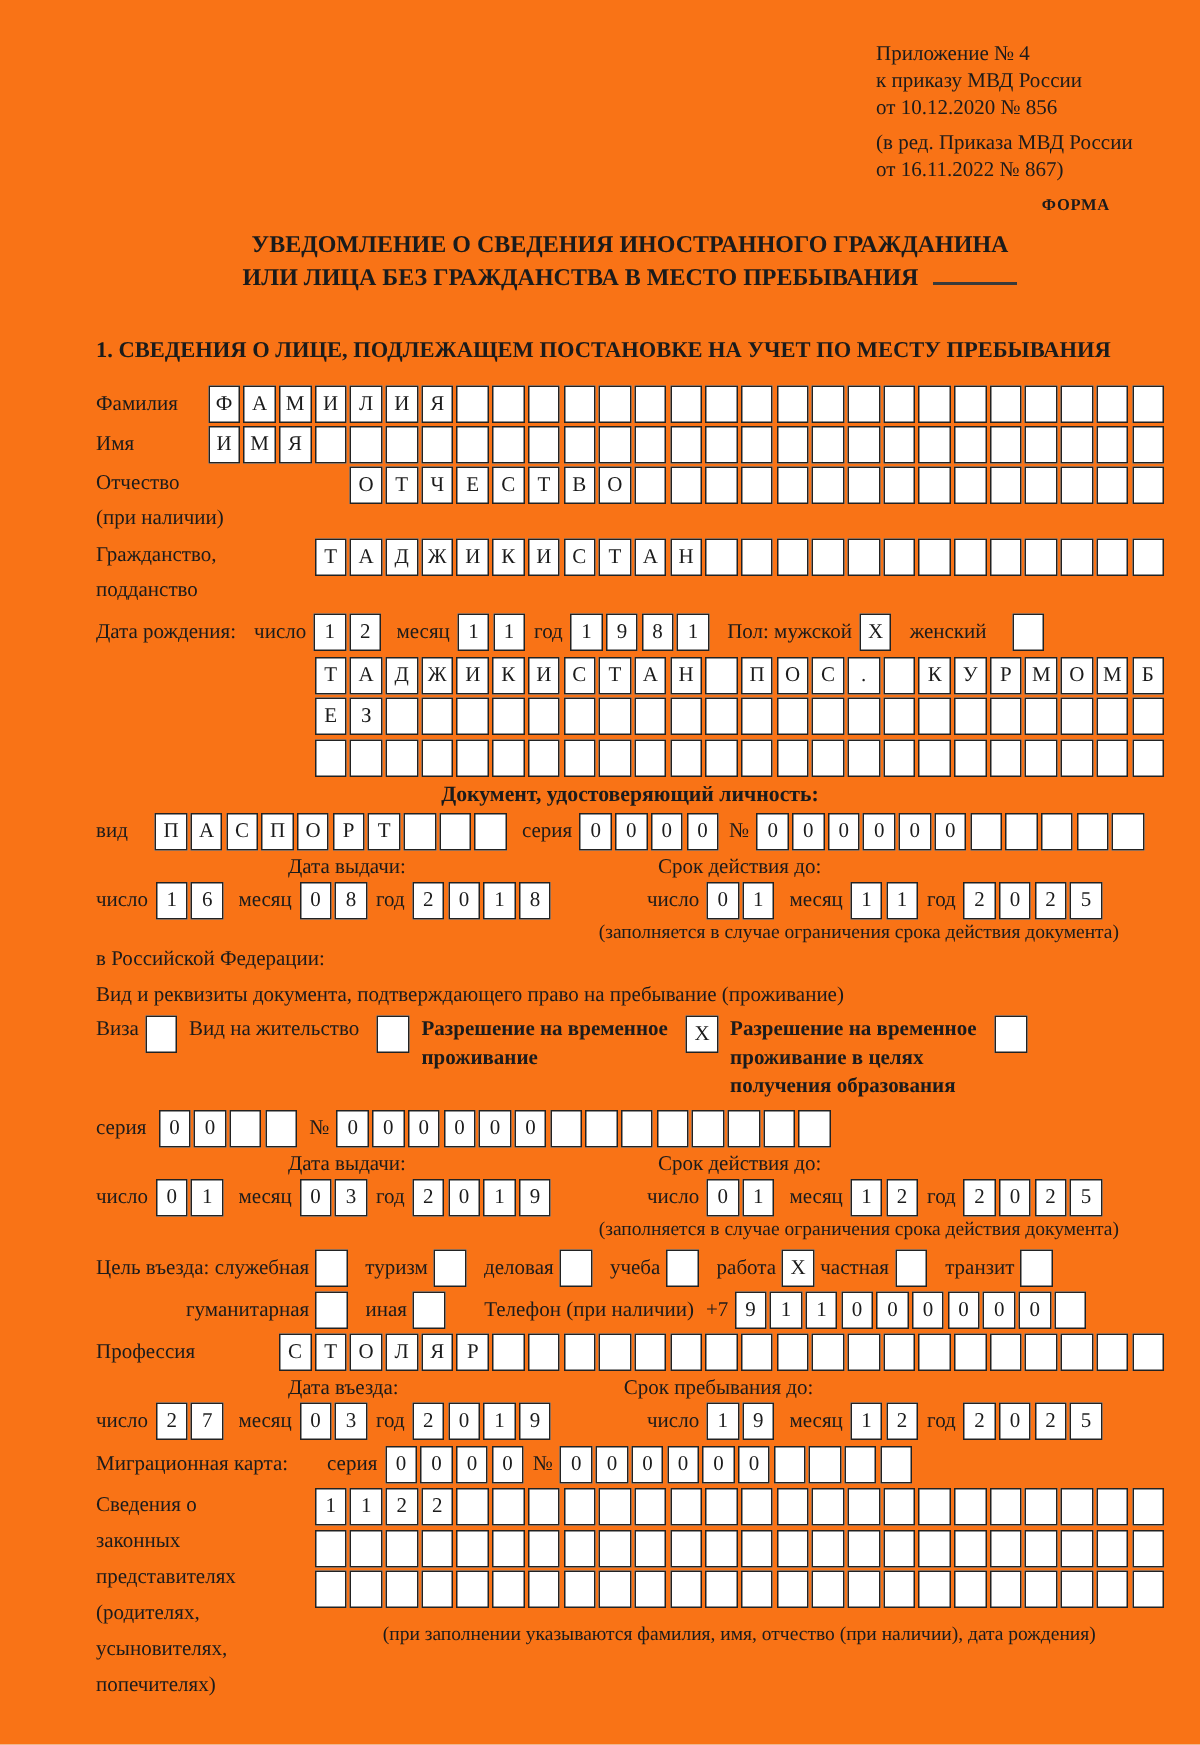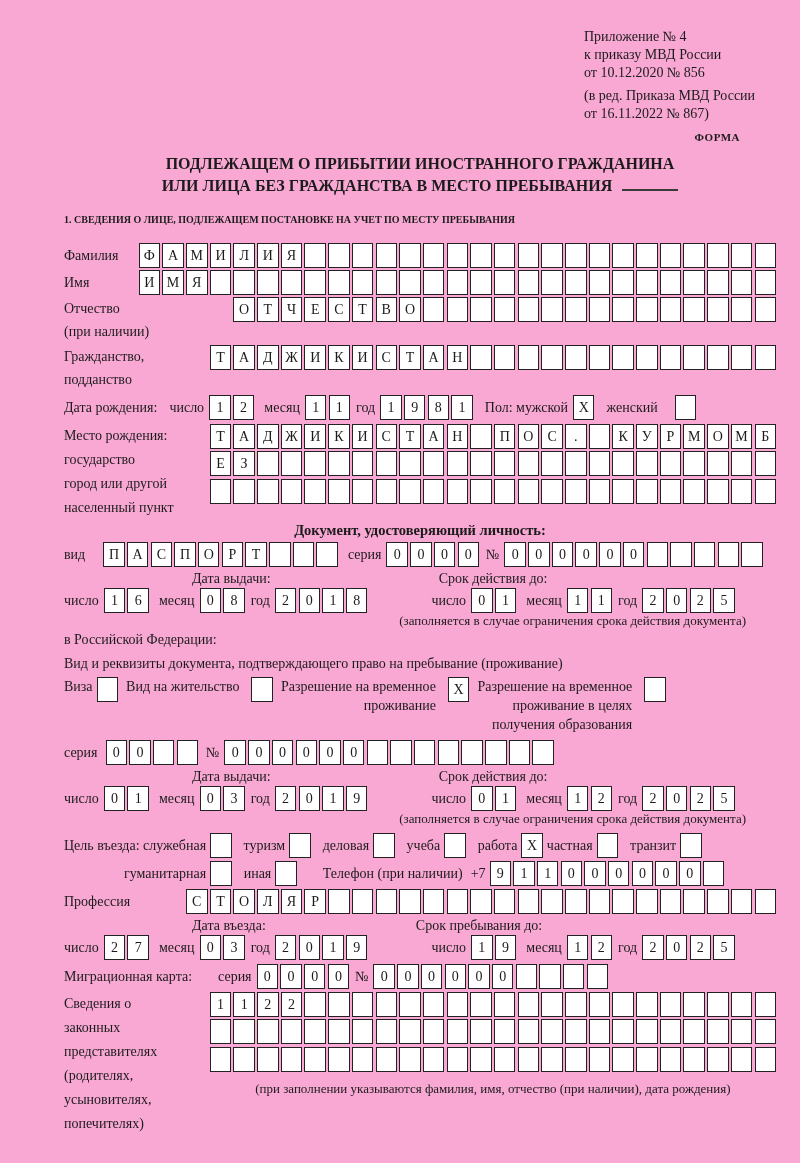--- a/index.html
+++ b/index.html
@@ -1,28 +1,28 @@
 <!DOCTYPE html>
 <html><head>
 <meta charset="utf-8">
 <style>
   * { margin:0; padding:0; box-sizing:border-box; }
   html,body { background:#e9e9e9; }
   body { width:800px; font-family:"Liberation Serif","DejaVu Serif",serif; color:#1b1b1b; }
-  .page { width:800px; height:1163px; background:#f9a8d4; padding:28px 24px 0 64px; overflow:hidden; }
+  .page { width:800px; height:1163px; background:#f97316; padding:28px 24px 0 64px; overflow:hidden; }
 
   
   .ref { margin-left:auto; width:192px; font-size:14px; line-height:18px; }
   .ref .amend { margin-top:5px; }
   .forma { text-align:right; font-weight:bold; font-size:11px; margin:8px 36px 0 0; letter-spacing:.5px; }
 
   
   .title { margin-top:10px; text-align:center; font-weight:bold; font-size:16px; line-height:22px; }
   .title .blank { display:inline-block; width:56px; border-bottom:2.2px solid #3a3a3a; margin-left:10px; height:14px; }
-  .sec1 { margin-top:14px; font-weight:bold; font-size:10px; line-height:18px; }
+  .sec1 { margin-top:28px; font-weight:bold; font-size:15px; line-height:18px; }
 
   
   .row { display:flex; align-items:center; font-size:14px; }
   .row.top { align-items:flex-start; }
   .cells { display:flex; gap:2.2px; }
   .cell { flex:none; width:21.5px; height:25px; border:1.7px solid #222; background:#fff;
           display:flex; align-items:center; justify-content:center; font-size:14px; line-height:1; }
   .push { margin-left:auto; }
   .lblcol { line-height:23px; font-size:14px; }
   .lblcol.wide { line-height:24px; }
@@ -41,21 +41,21 @@
   .dh .b { margin-left:168px; }
   .dh.entry .b { margin-left:150px; }
   .grp { width:64px; flex:none; }
 
   .note { margin-top:0; text-align:right; font-size:13px; line-height:16px; padding-right:30px; }
 
   .plain { margin-top:6px; font-size:14px; line-height:18px; }
   .plain.second { margin-top:2px; }
 
   .permits { display:flex; align-items:flex-start; margin-top:4px; font-size:14px; line-height:19px; }
-  .pmulti { text-align:right; }
+  .pmulti { text-align:left;font-weight:bold; }
   .permits .cells { margin-top:0; }
 
   .ind2 { margin-left:60px; }
 
   .gnote { margin-top:9px; text-align:center; font-size:13px; line-height:16px; }
 </style>
 </head>
 <body>
 
 <div class="page">
@@ -66,21 +66,21 @@
     <div>от 10.12.2020 № 856</div>
     <div class="amend">
       <div>(в ред. Приказа МВД России</div>
       <div>от 16.11.2022 № 867)</div>
     </div>
   </div>
 
   <div class="forma">ФОРМА</div>
 
   <div class="title">
-    <div>ПОДЛЕЖАЩЕМ О ПРИБЫТИИ ИНОСТРАННОГО ГРАЖДАНИНА</div>
+    <div>УВЕДОМЛЕНИЕ О СВЕДЕНИЯ ИНОСТРАННОГО ГРАЖДАНИНА</div>
     <div>
       <span>ИЛИ ЛИЦА БЕЗ ГРАЖДАНСТВА В МЕСТО ПРЕБЫВАНИЯ</span><span class="blank"></span>
     </div>
   </div>
 
   <div class="sec1">1. СВЕДЕНИЯ О ЛИЦЕ, ПОДЛЕЖАЩЕМ ПОСТАНОВКЕ НА УЧЕТ ПО МЕСТУ ПРЕБЫВАНИЯ</div>
 
   <div class="row mt14">
     <span>Фамилия</span>
     <span class="cells push">
@@ -235,26 +235,20 @@
     <span class="cells">
         <span class="cell">X</span>
       </span>
     <span class="sub g2">женский</span>
     <span class="cells g2">
         <span class="cell"></span>
       </span>
   </div>
 
   <div class="row top mt4">
-    <div class="lblcol wide">
-      <div>Место рождения:</div>
-      <div>государство</div>
-      <div>город или другой</div>
-      <div>населенный пункт</div>
-    </div>
     <div class="cellcol push">
       <div class="cells">
           <span class="cell">Т</span>
           <span class="cell">А</span>
           <span class="cell">Д</span>
           <span class="cell">Ж</span>
           <span class="cell">И</span>
           <span class="cell">К</span>
           <span class="cell">И</span>
           <span class="cell">С</span>

